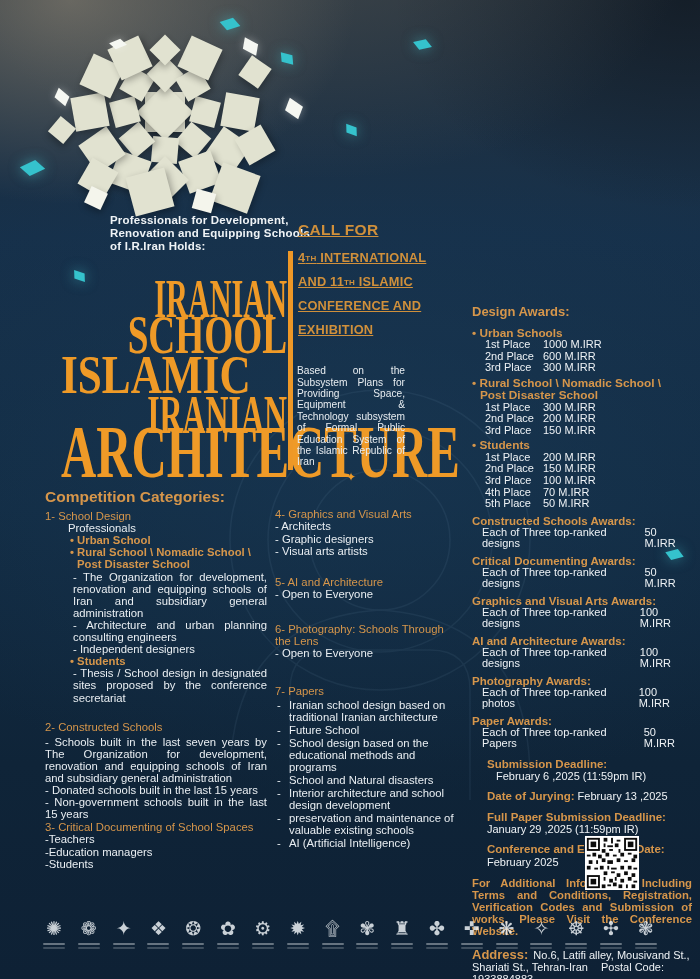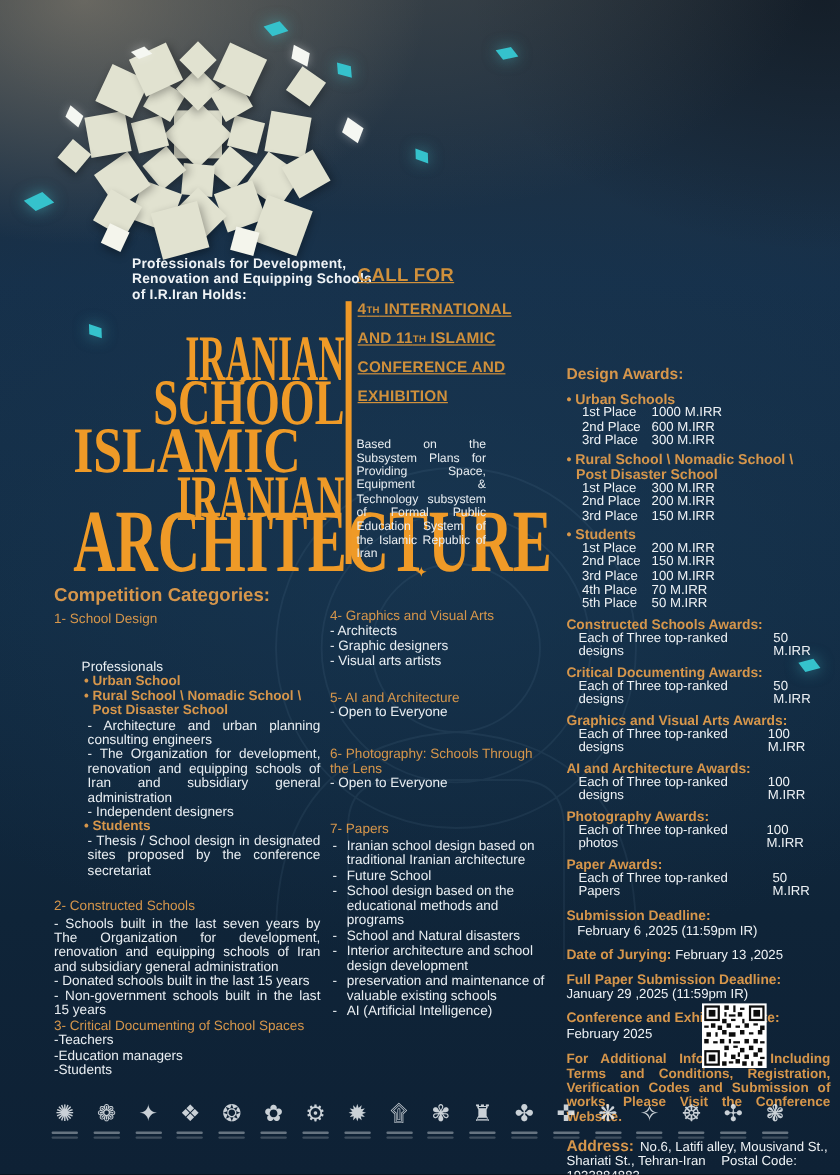--- a/index.html
+++ b/index.html
@@ -38,38 +38,38 @@
   .cf-head{font-size:15.5px;margin-bottom:7px;letter-spacing:.3px;}
   .cf-line{font-size:12.8px;line-height:24px;letter-spacing:.2px;}
   .sup{font-size:8px;vertical-align:top;position:relative;top:.5px;}
   .basedon{position:absolute;left:297px;top:355px;width:108px;font-size:10.2px;line-height:11.4px;color:#e8edf1;text-align:justify;font-weight:500;}
   
   .col-left{position:absolute;left:45px;top:491px;width:222px;color:#e9eef2;font-size:11.3px;line-height:12.1px;}
   .col-mid{position:absolute;left:275px;top:508px;width:184px;color:#e9eef2;font-size:11.3px;line-height:12.3px;}
   .col-right{position:absolute;left:472px;top:306px;width:220px;color:#eef2f5;font-size:11px;line-height:11.7px;}
   .cc-heading{font-size:15.5px;font-weight:700;color:#d6964b;margin:0 0 7px 0;}
   .sec-title{color:#d6964b;font-weight:400;margin-top:9px;}
-  .ind1{margin-left:23px;margin-top:28px;}
+  .ind1{margin-left:23px;}
   .ind1b{margin-left:25px;color:#d6964b;font-weight:700;}
   .ind2{margin-left:32px;color:#d6964b;font-weight:700;}
   .dashpar{margin-left:28px;text-align:justify;}
   .plainpar{text-align:justify;}
   .mid-sec{margin-bottom:13px;}
   .paper-item{position:relative;padding-left:14px;margin-bottom:.5px;}
   .paper-item .dash{position:absolute;left:2px;}
   
   .aw-heading{font-size:13px;font-weight:700;color:#d6964b;margin-bottom:9px;}
   .aw-title{color:#d6964b;font-weight:700;font-size:11.8px;line-height:12.4px;margin-top:3px;}
   .aw-title2{color:#d6964b;font-weight:700;font-size:11.8px;line-height:12.4px;margin-left:8px;}
   .aw-row{display:flex;padding-left:13px;line-height:11.6px;}
   .aw-place{width:58px;}
   .aw-extra{margin-top:5px;}
   .aw-extra-title{color:#d6964b;font-weight:700;font-size:11.5px;line-height:12px;}
   .aw-extra-line{display:flex;justify-content:space-between;padding-left:10px;padding-right:2px;line-height:11.5px;}
-  .dl-block{margin-top:8px;}
+  .dl-block{margin-top:8px;margin-left:15px;}
   .dl-label{color:#d6964b;font-weight:700;font-size:11.5px;line-height:12.2px;}
   .dl-value{padding-left:9px;line-height:12.2px;}
   .note{color:#d6964b;font-weight:700;text-align:justify;font-size:11.3px;line-height:12.1px;margin-top:9px;}
   .addr{margin-top:8px;text-align:left;line-height:12.2px;}
   .addr-label{color:#d6964b;font-weight:700;font-size:13px;margin-right:5px;}
   .qr{position:absolute;left:585px;top:836px;}
   
   .footer{position:absolute;left:40px;top:918px;width:620px;display:flex;justify-content:space-between;}
   .logo{width:28px;display:flex;flex-direction:column;align-items:center;}
   .logo-glyph{font-size:19px;line-height:22px;color:rgba(235,240,243,.85);}
@@ -160,22 +160,22 @@
   </div>
   <p class="basedon">Based on the Subsystem Plans for Providing Space, Equipment &amp; Technology subsystem of Formal Public Education System of the Islamic Republic of Iran</p>
 
   <div class="col-left">
     <div class="cc-heading">Competition Categories:</div>
     <div class="sec-title" style="margin-top:0;">1- School Design</div>
     <div class="ind1">Professionals</div>
     <div class="ind1b">• Urban School</div>
     <div class="ind1b">• Rural School \ Nomadic School \</div>
     <div class="ind2">Post Disaster School</div>
+    <div class="dashpar">- The Organization for development, renovation and equipping schools of Iran and subsidiary general administration</div>
     <div class="dashpar">- Architecture and urban planning consulting engineers</div>
-    <div class="dashpar">- The Organization for development, renovation and equipping schools of Iran and subsidiary general administration</div>
     <div class="dashpar">- Independent designers</div>
     <div class="ind1b">• Students</div>
     <div class="dashpar">- Thesis / School design in designated sites proposed by the conference secretariat</div>
     <div class="sec-title" style="margin-top:17px;">2- Constructed Schools</div>
     <div class="plainpar" style="margin-top:3px;">- Schools built in the last seven years by The Organization for development, renovation and equipping schools of Iran and subsidiary general administration</div>
     <div class="plainpar">- Donated schools built in the last 15 years</div>
     <div class="plainpar">- Non-government schools built in the last 15 years</div>
     <div class="sec-title" style="margin-top:1px;">3- Critical Documenting of School Spaces</div>
     <div>-Teachers</div>
     <div>-Education managers</div>

